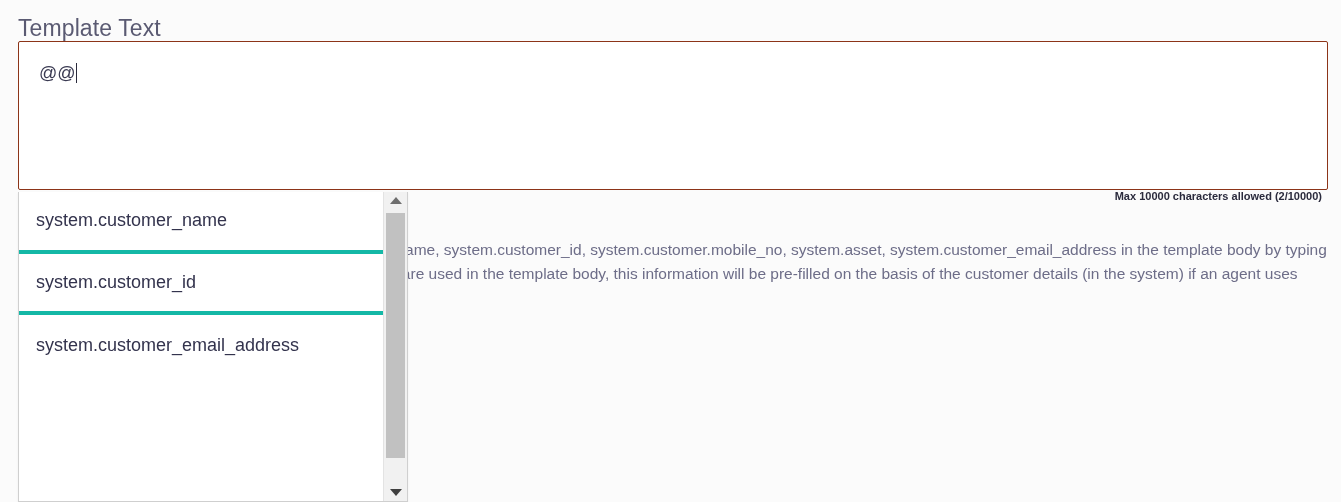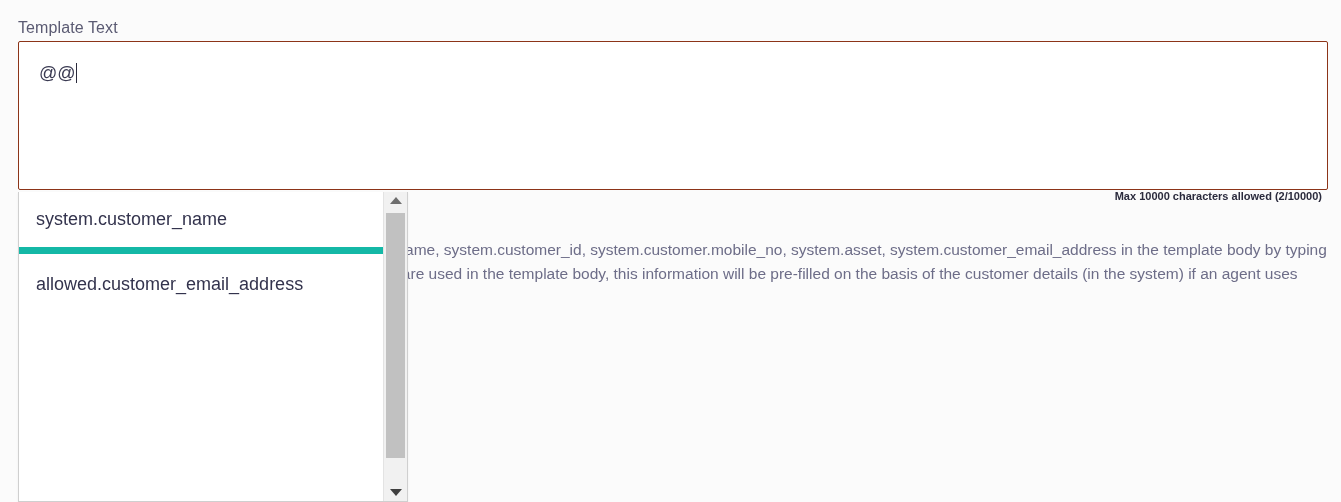--- a/index.html
+++ b/index.html
@@ -18,21 +18,21 @@
   .page {
     position: absolute;
     inset: 0;
   }
 
   
   .field-label {
     position: absolute;
     left: 18px;
     top: 17px;
-    font-size: 16px;
+    font-size: 23px;
     line-height: 22px;
     color: #5a5a72;
     letter-spacing: 0.1px;
     white-space: nowrap;
   }
 
   
   .textarea-box {
     position: absolute;
     left: 18px;
@@ -118,21 +118,21 @@
   }
   .dropdown-item {
     height: 61.5px;
     box-sizing: border-box;
     display: flex;
     align-items: center;
     padding-left: 17px;
     font-size: 18px;
     color: #33334d;
     background: #ffffff;
-    border-bottom: 7px solid #14b8a6;
+    border-bottom: 4px solid #14b8a6;
     white-space: nowrap;
     cursor: pointer;
   }
   .dropdown-item:last-child {
     border-bottom: none;
   }
 
   
   .scrollbar {
     position: absolute;
@@ -191,21 +191,24 @@
   <div class="help-text">You can use system parameters like system.customer_name, system.customer_id, system.customer.mobile_no, system.asset, system.customer_email_address in the template body by typing @@ to choose params. When any of these parameters are used in the template body, this information will be pre-filled on the basis of the customer details (in the system) if an agent uses these templates in a conversation.</div>
 
   <div class="help-text-2">(Note: The pre-filled information can be edited.)</div>
 
   <div class="dropdown">
     <div class="dropdown-list">
       <div class="dropdown-item">
         <span>system.customer_name</span>
       </div>
       <div class="dropdown-item">
-        <span>allowed.customer_email_address</span>
+        <span>system.customer_id</span>
+      </div>
+      <div class="dropdown-item">
+        <span>system.customer_email_address</span>
       </div>
     </div>
 
     <div class="scrollbar">
       <div class="sb-arrow up">
         <span class="tri"></span>
       </div>
       <div class="sb-thumb"></div>
       <div class="sb-arrow down">
         <span class="tri"></span>

